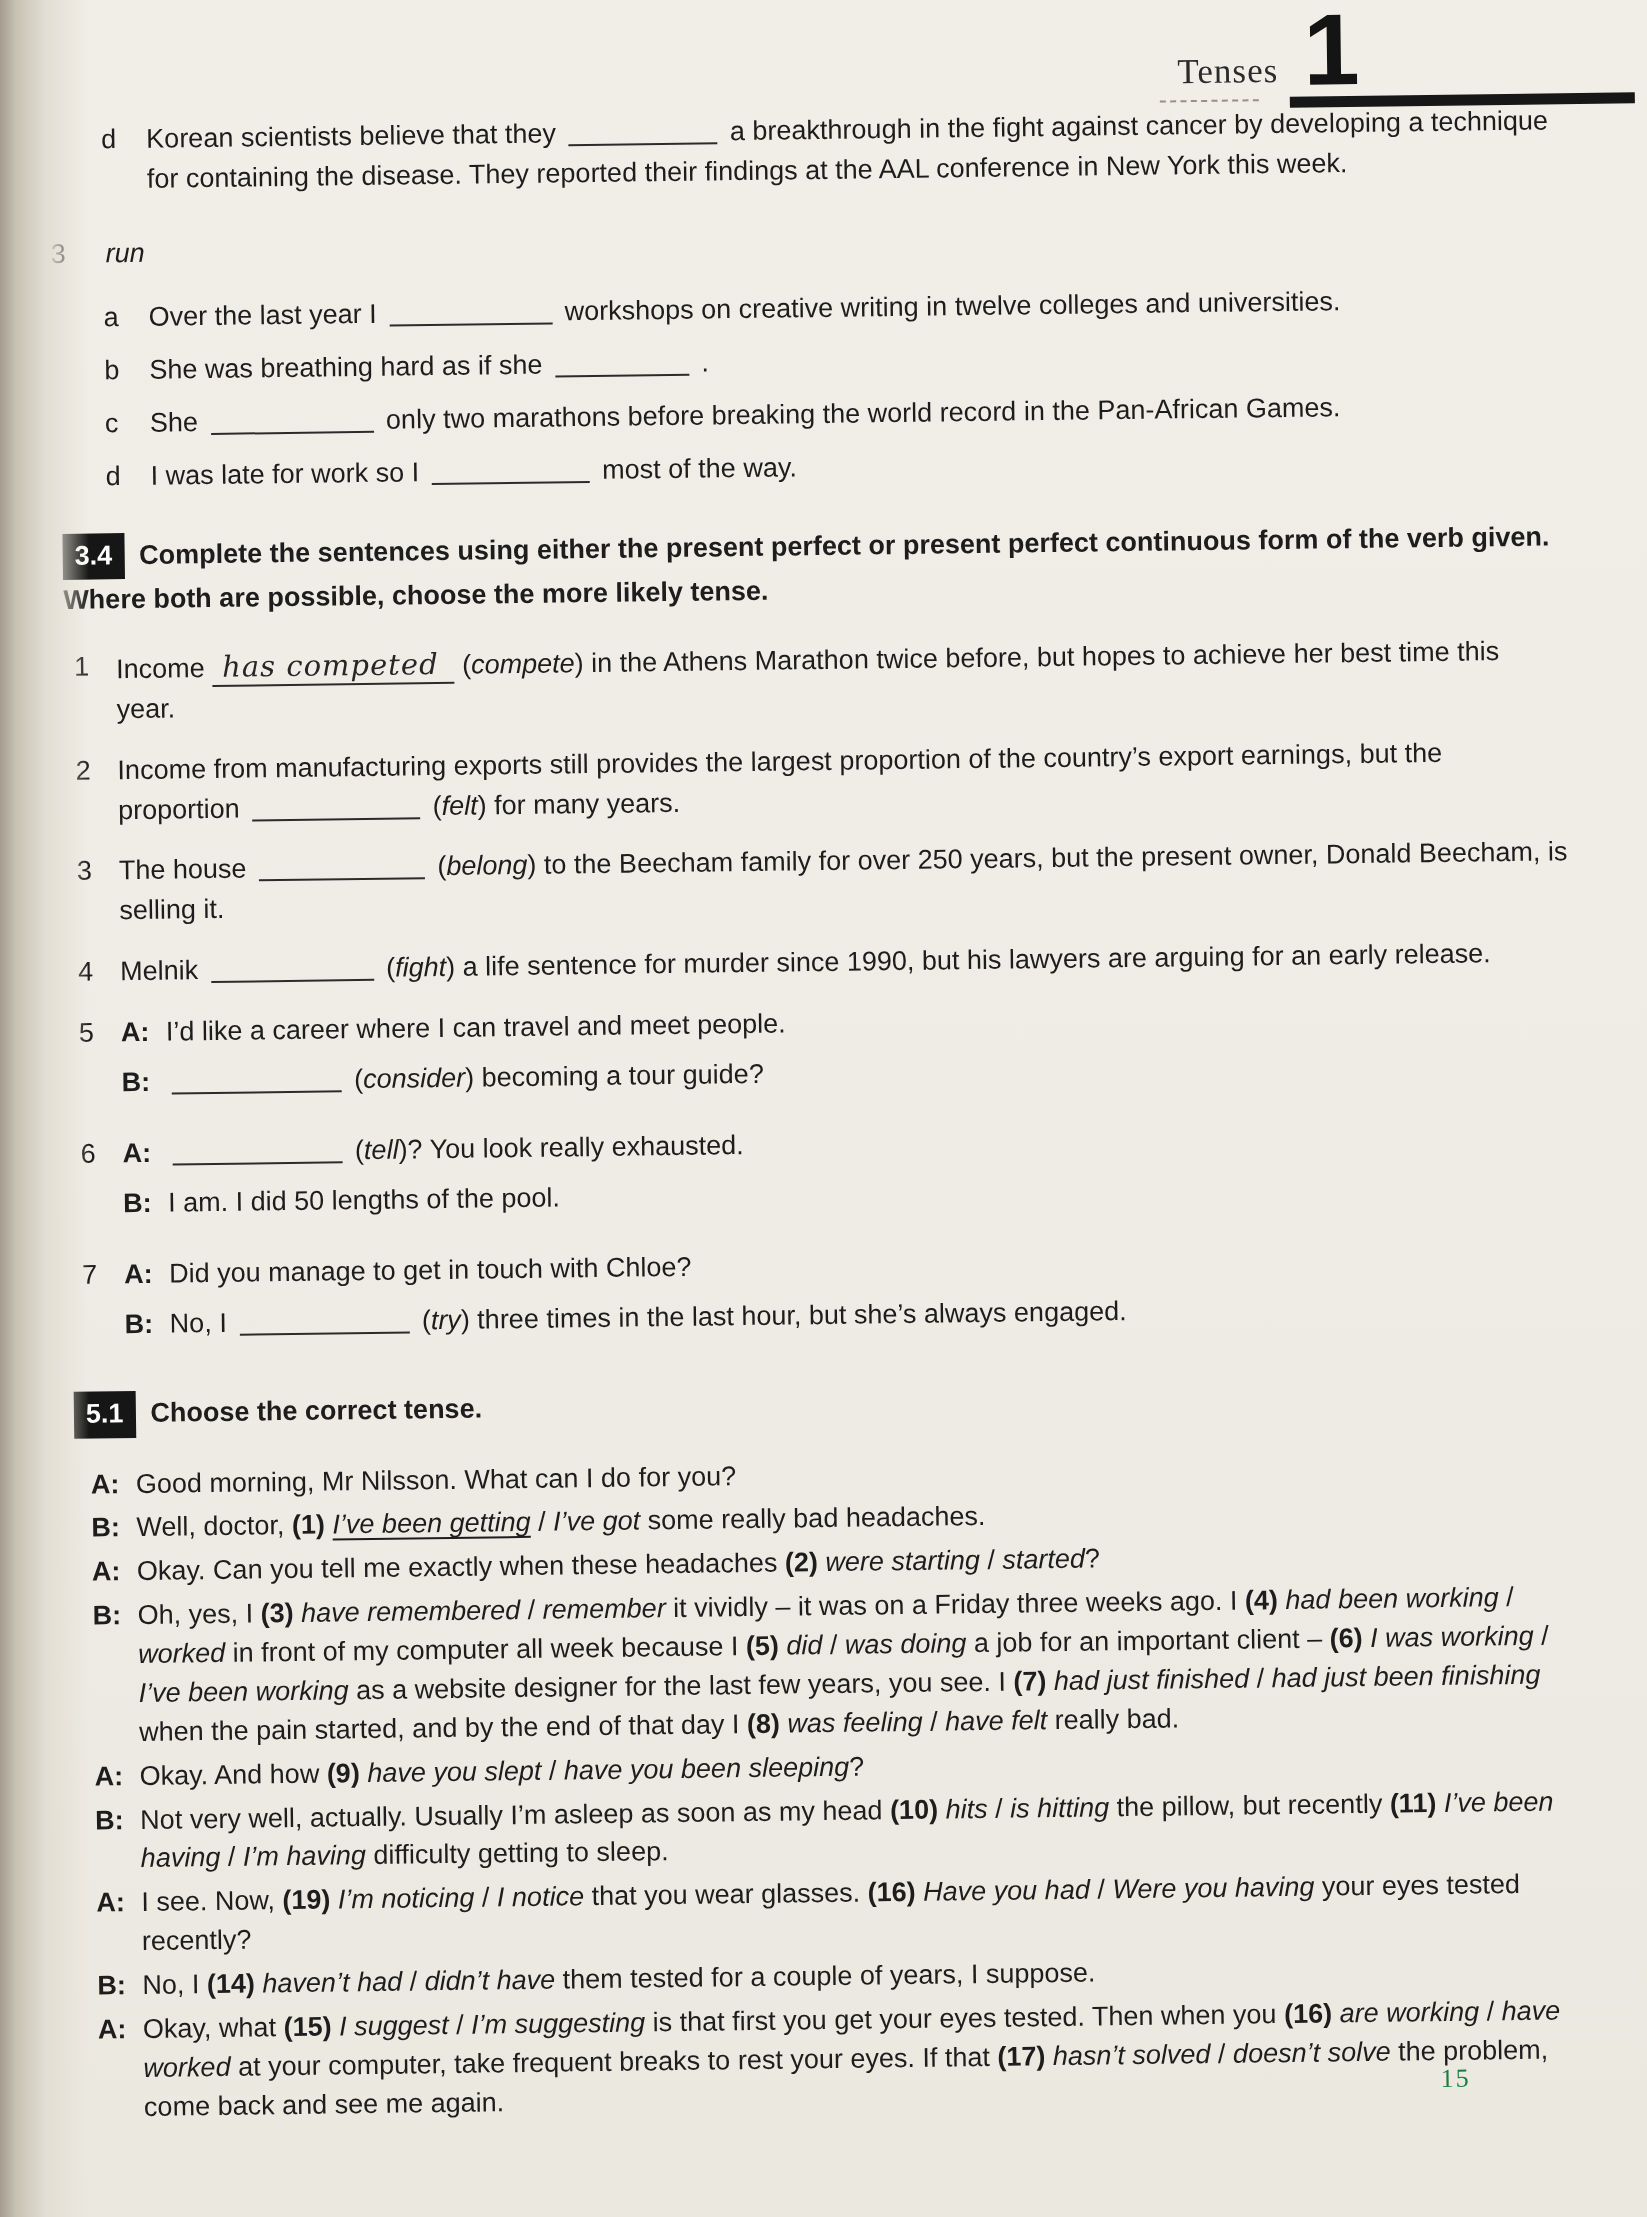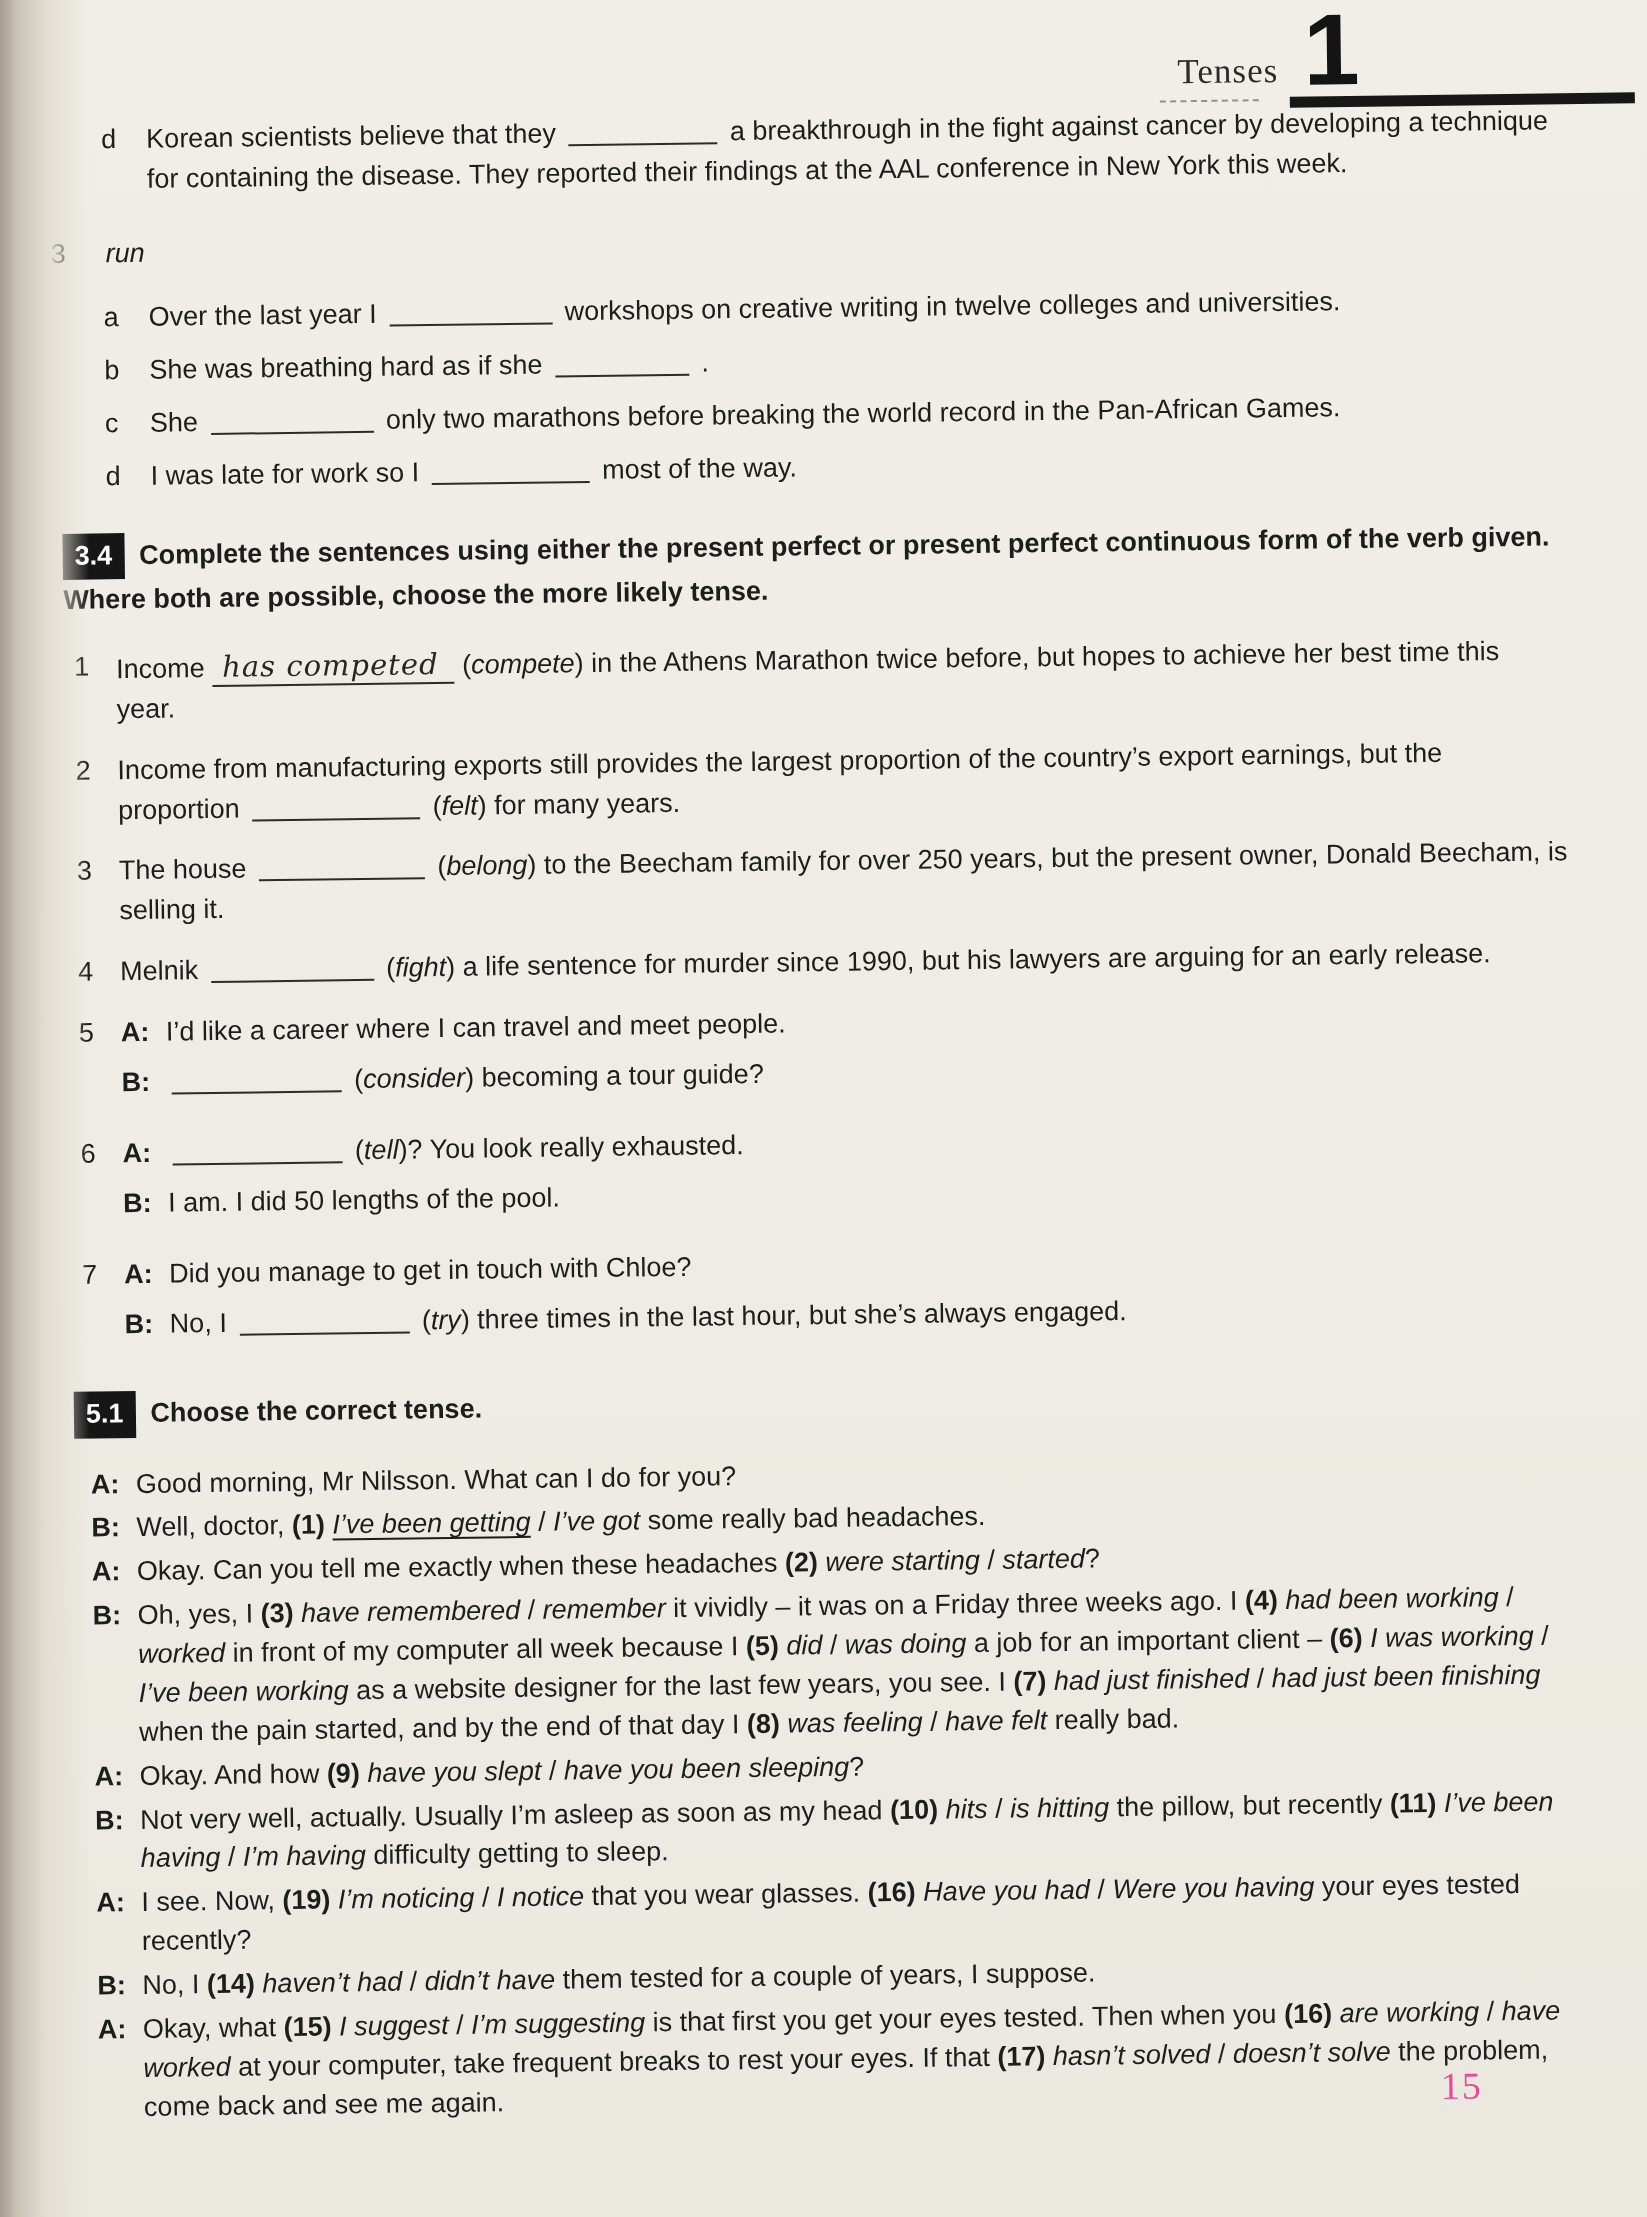--- a/index.html
+++ b/index.html
@@ -47,21 +47,21 @@
 
   .it { font-style:italic; }
   .bd { font-weight:bold; }
   .ul { text-decoration:underline; text-decoration-thickness:2px; text-underline-offset:5px; }
   .blank { display:inline-block; border-bottom:2px solid #2b2b2b; height:14px; margin:0 5px; vertical-align:-4px; }
   .hw {
     font-family:"DejaVu Serif",serif; font-style:italic; font-size:29px;
     padding:0 16px 1px 10px; border-bottom:2px solid #2b2b2b; letter-spacing:1px; color:#262626;
   }
 
-  .pnum { position:absolute; left:1428px; top:2072px; font-family:"Liberation Serif",serif; font-size:38px; letter-spacing:2px; color:#ec4899; }
+  .pnum { position:absolute; left:1428px; top:2072px; font-family:"Liberation Serif",serif; font-size:26px; letter-spacing:2px; color:#15803d; }
 </style>
 </head>
 <body>
 
 <div class="scan-edge"></div>
 
 <div class="page">
   <span class="hdr-title">Tenses</span>
   <span class="hdr-num">1</span>
   <div class="hdr-bar"></div>

